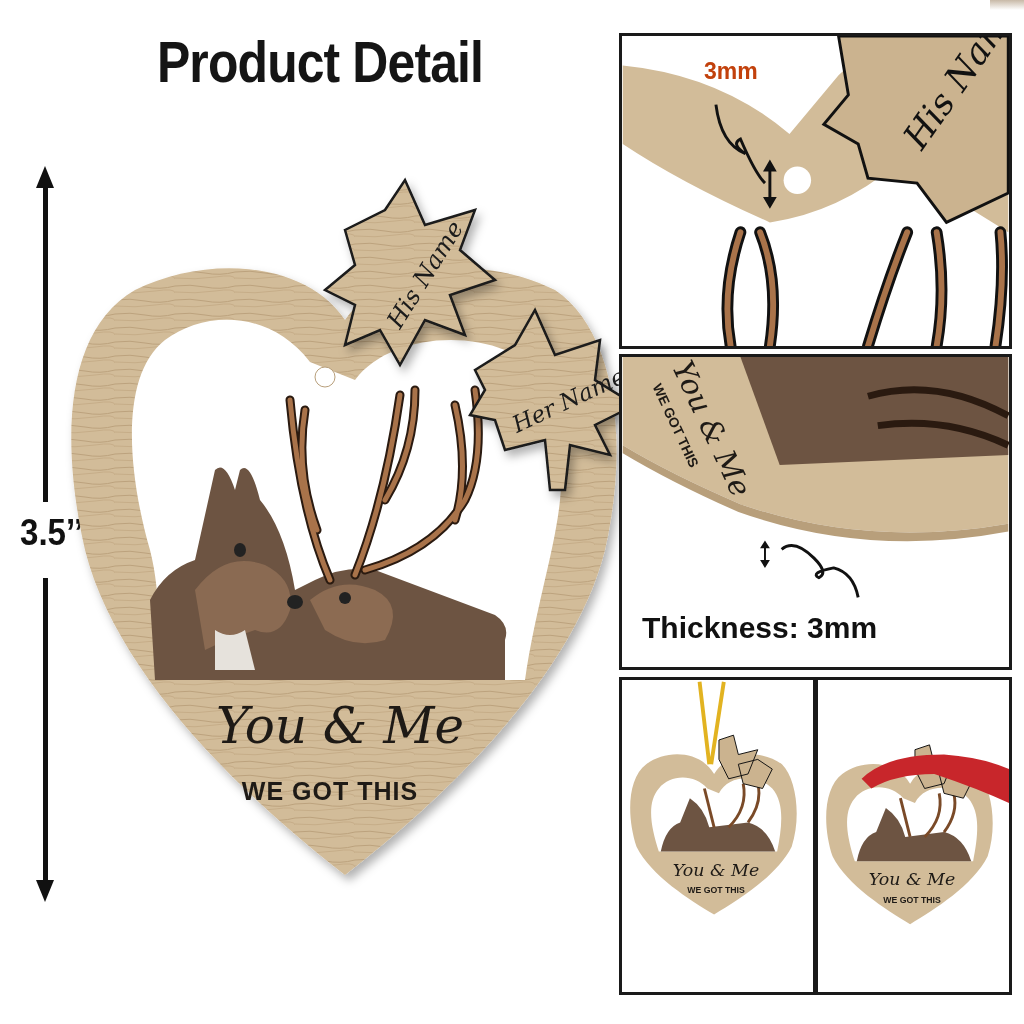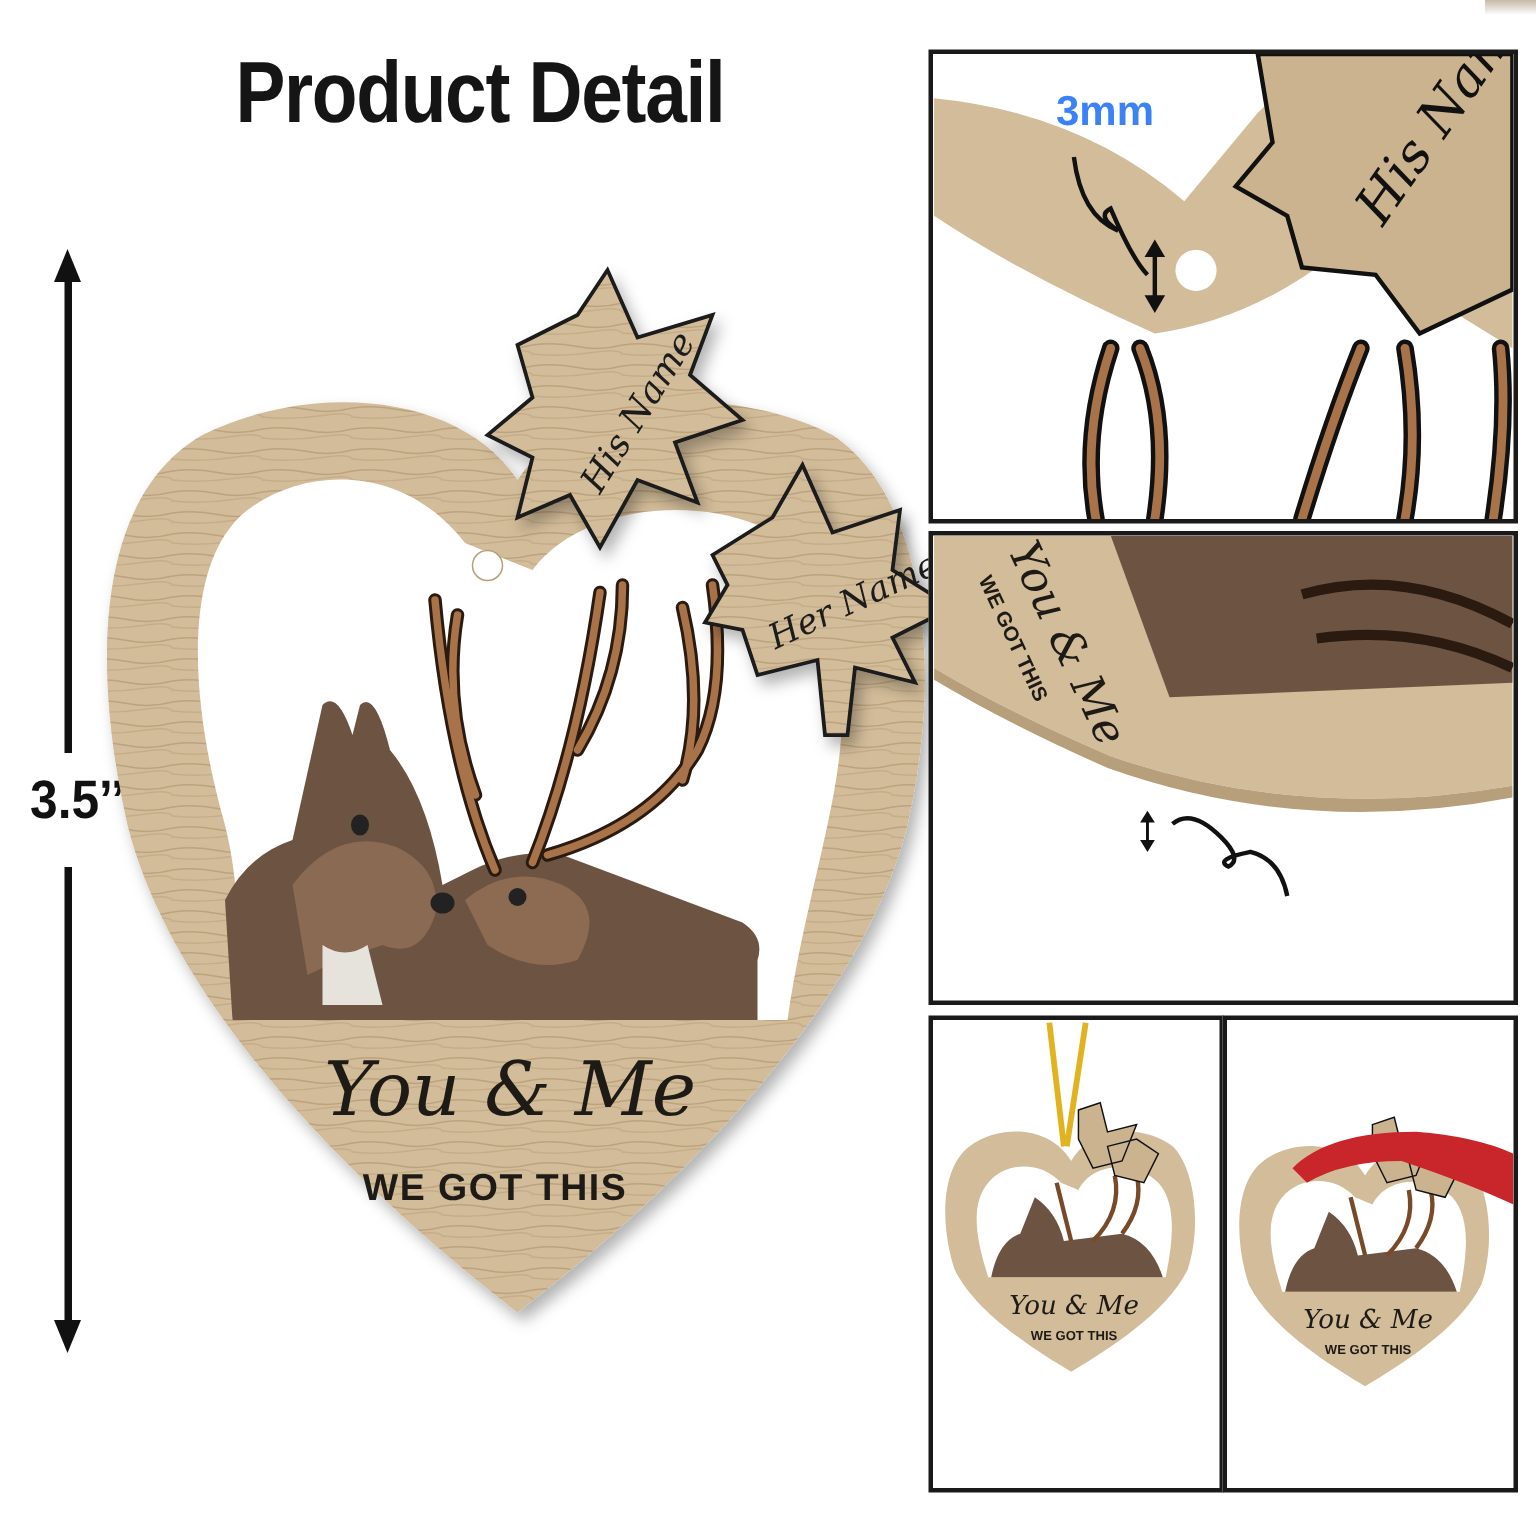--- a/index.html
+++ b/index.html
@@ -28,21 +28,21 @@
   .script-text { font-family: "DejaVu Serif", serif; font-style: italic; }
 
   
   .panel { position: absolute; border: 3px solid #1a1a1a; background: #fff; overflow: hidden; }
   .panel svg { position: absolute; left: 0; top: 0; width: 100%; height: 100%; }
   .p1 { left: 619px; top: 33px; width: 393px; height: 316px; }
   .p2 { left: 619px; top: 354px; width: 393px; height: 316px; }
   .p3 { left: 619px; top: 677px; width: 197px; height: 318px; }
   .p4 { left: 815px; top: 677px; width: 197px; height: 318px; }
 
-  .label-3mm { position: absolute; left: 82px; top: 22px; font-size: 28px; font-weight: bold; color: #3b82f6; }
+  .label-3mm { position: absolute; left: 82px; top: 22px; font-size: 23px; font-weight: bold; color: #c2410c; }
   .label-thick { position: absolute; left: 20px; top: 254px; font-size: 30px; font-weight: bold; color: #111; }
   .corner-dec { position: absolute; right: 0; top: 0; width: 34px; height: 10px; background: linear-gradient(#c8b9a7, #fff); }
 </style>
 </head>
 <body>
 
 <div class="title">Product Detail</div>
 <div class="corner-dec"></div>
 
 <div class="dim-arrow-up"></div>
@@ -146,20 +146,21 @@
     <g stroke="#2a1a10" stroke-width="7" fill="none">
         <path d="M250 40 Q320 20 393 60"></path>
         <path d="M260 70 Q330 60 393 90"></path>
       </g>
     <text x="0" y="0" font-size="30" font-family="DejaVu Serif, serif" font-style="italic" fill="#1e1a16" transform="translate(50 10) rotate(65)">You &amp; Me</text>
     <text x="0" y="0" font-size="14" font-weight="bold" fill="#1e1a16" transform="translate(30 30) rotate(65)">WE GOT THIS</text>
     <path d="M145 190 L145 212" stroke="#111" stroke-width="2"></path>
     <path d="M140 195 L145 187 L150 195 Z M140 207 L145 215 L150 207 Z" fill="#111"></path>
     <path d="M162 196 Q175 185 195 205 Q210 220 200 225 Q190 220 215 215 Q235 220 240 245" stroke="#111" stroke-width="3" fill="none"></path>
   </svg>
+  <div class="label-thick">Thickness: 3mm</div>
 </div>
 
 <div class="panel p3">
   <svg viewBox="0 0 197 318">
     <path d="M80 0 L90 85 M105 0 L92 85" stroke="#e2b321" stroke-width="4" fill="none"></path>
     <path d="M95 95 C80 70 45 70 25 85 C5 100 5 140 15 170 C30 200 70 225 95 240 C120 225 160 200 175 170 C185 140 180 100 165 85 C145 70 110 70 95 95 Z" fill="#d2bc99"></path>
     <path d="M88 110 C75 95 50 95 38 110 C25 125 30 150 38 175 L160 175 C165 150 168 125 155 110 C140 95 110 95 100 115 Z" fill="#fff"></path>
     <path d="M40 175 Q45 150 60 145 L70 120 Q85 130 90 150 L130 145 Q150 150 158 175 Z" fill="#6d5442"></path>
     <g stroke="#7a4a28" stroke-width="3" fill="none">
         <path d="M95 150 L85 110"></path>

